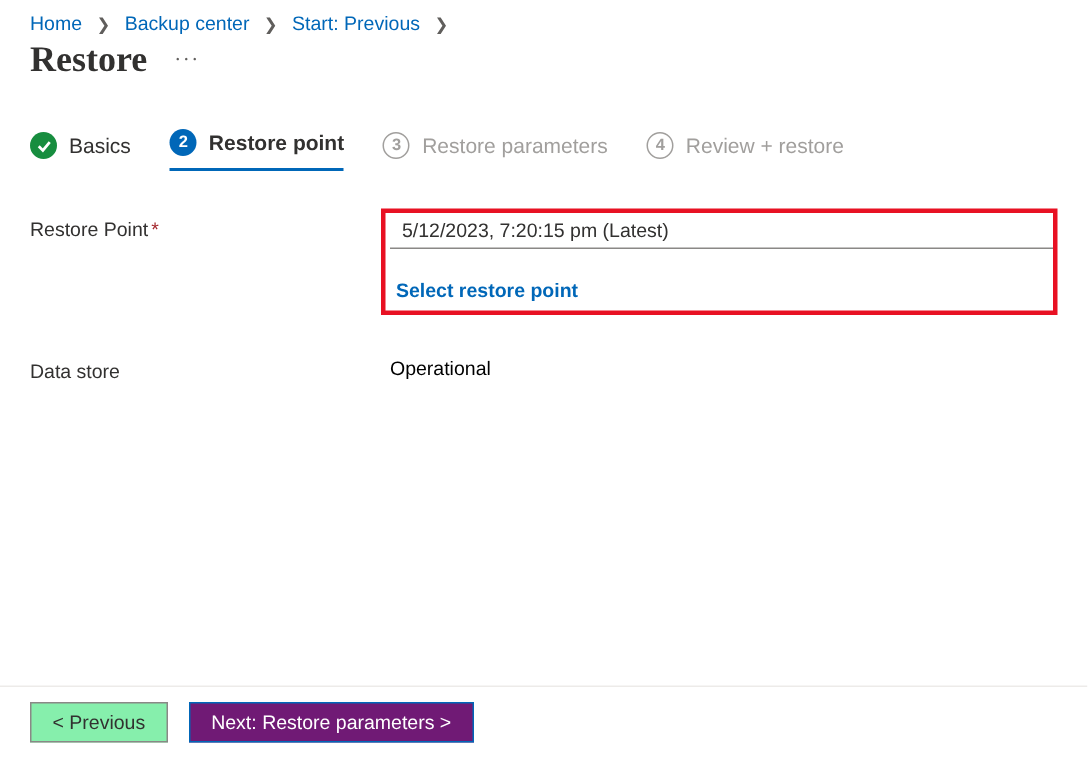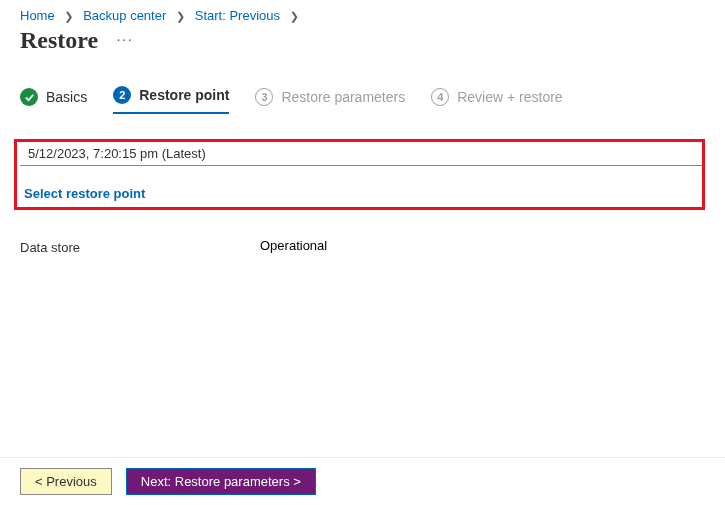--- a/index.html
+++ b/index.html
@@ -165,21 +165,21 @@
       padding: 10px 20px;
       display: flex;
       gap: 14px;
     }
     .btn {
       padding: 5px 14px;
       font-size: 13px;
       font-family: inherit;
       cursor: pointer;
       border: 1px solid #8a8886;
-      background: #fef9c3;
+      background: #86efac;
       color: #323130;
     }
     .btn-primary {
       background: #701a75;
       border-color: #0067b8;
       color: #fff;
     }
   </style>
 </head>
 <body>
@@ -217,20 +217,23 @@
   </div>
   <div class="tab disabled">
     <span class="step-icon">4</span>
     <span class="label">Review + restore</span>
   </div>
 </div>
 
 <div class="form-area">
 
   <div class="form-row">
+    <div class="form-label">
+      <span>Restore Point</span><span class="required">*</span>
+    </div>
     <div class="form-value">
       <div class="highlight-box">
         <input class="input-field" type="text" readonly="" value="5/12/2023, 7:20:15 pm (Latest)" style="">
         <a href="#" class="select-link">Select restore point</a>
       </div>
     </div>
   </div>
 
   <div class="form-row">
     <div class="form-label">Data store</div>

